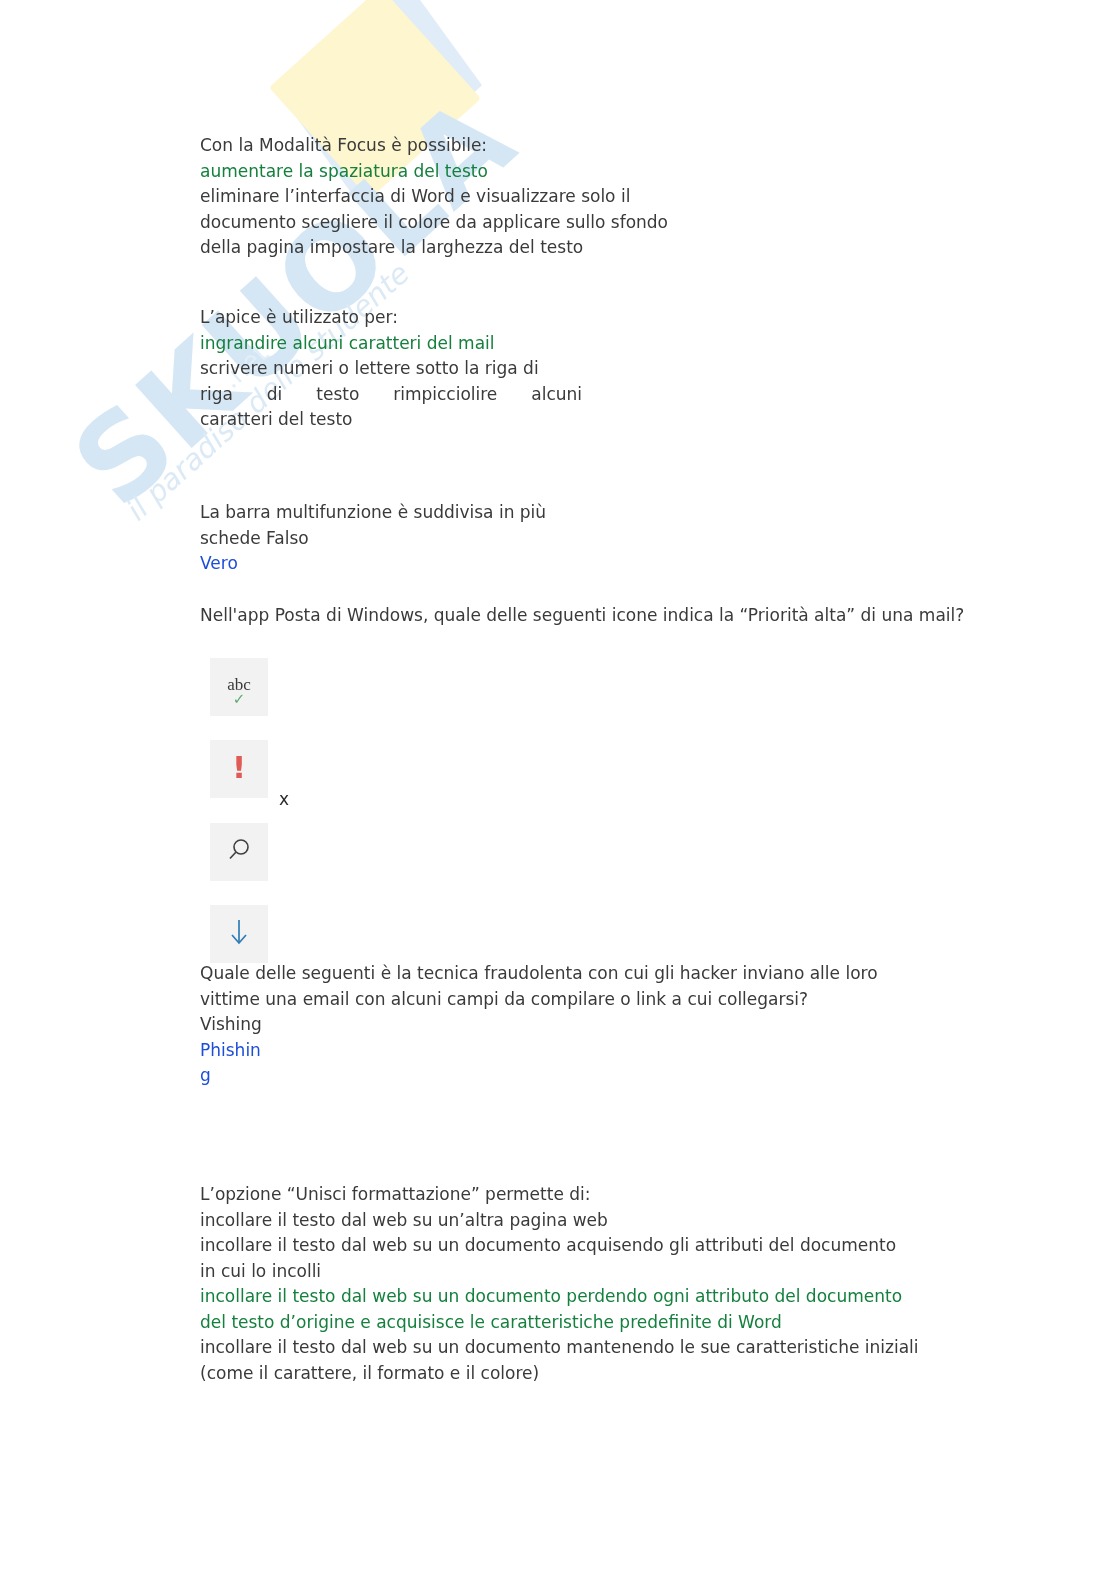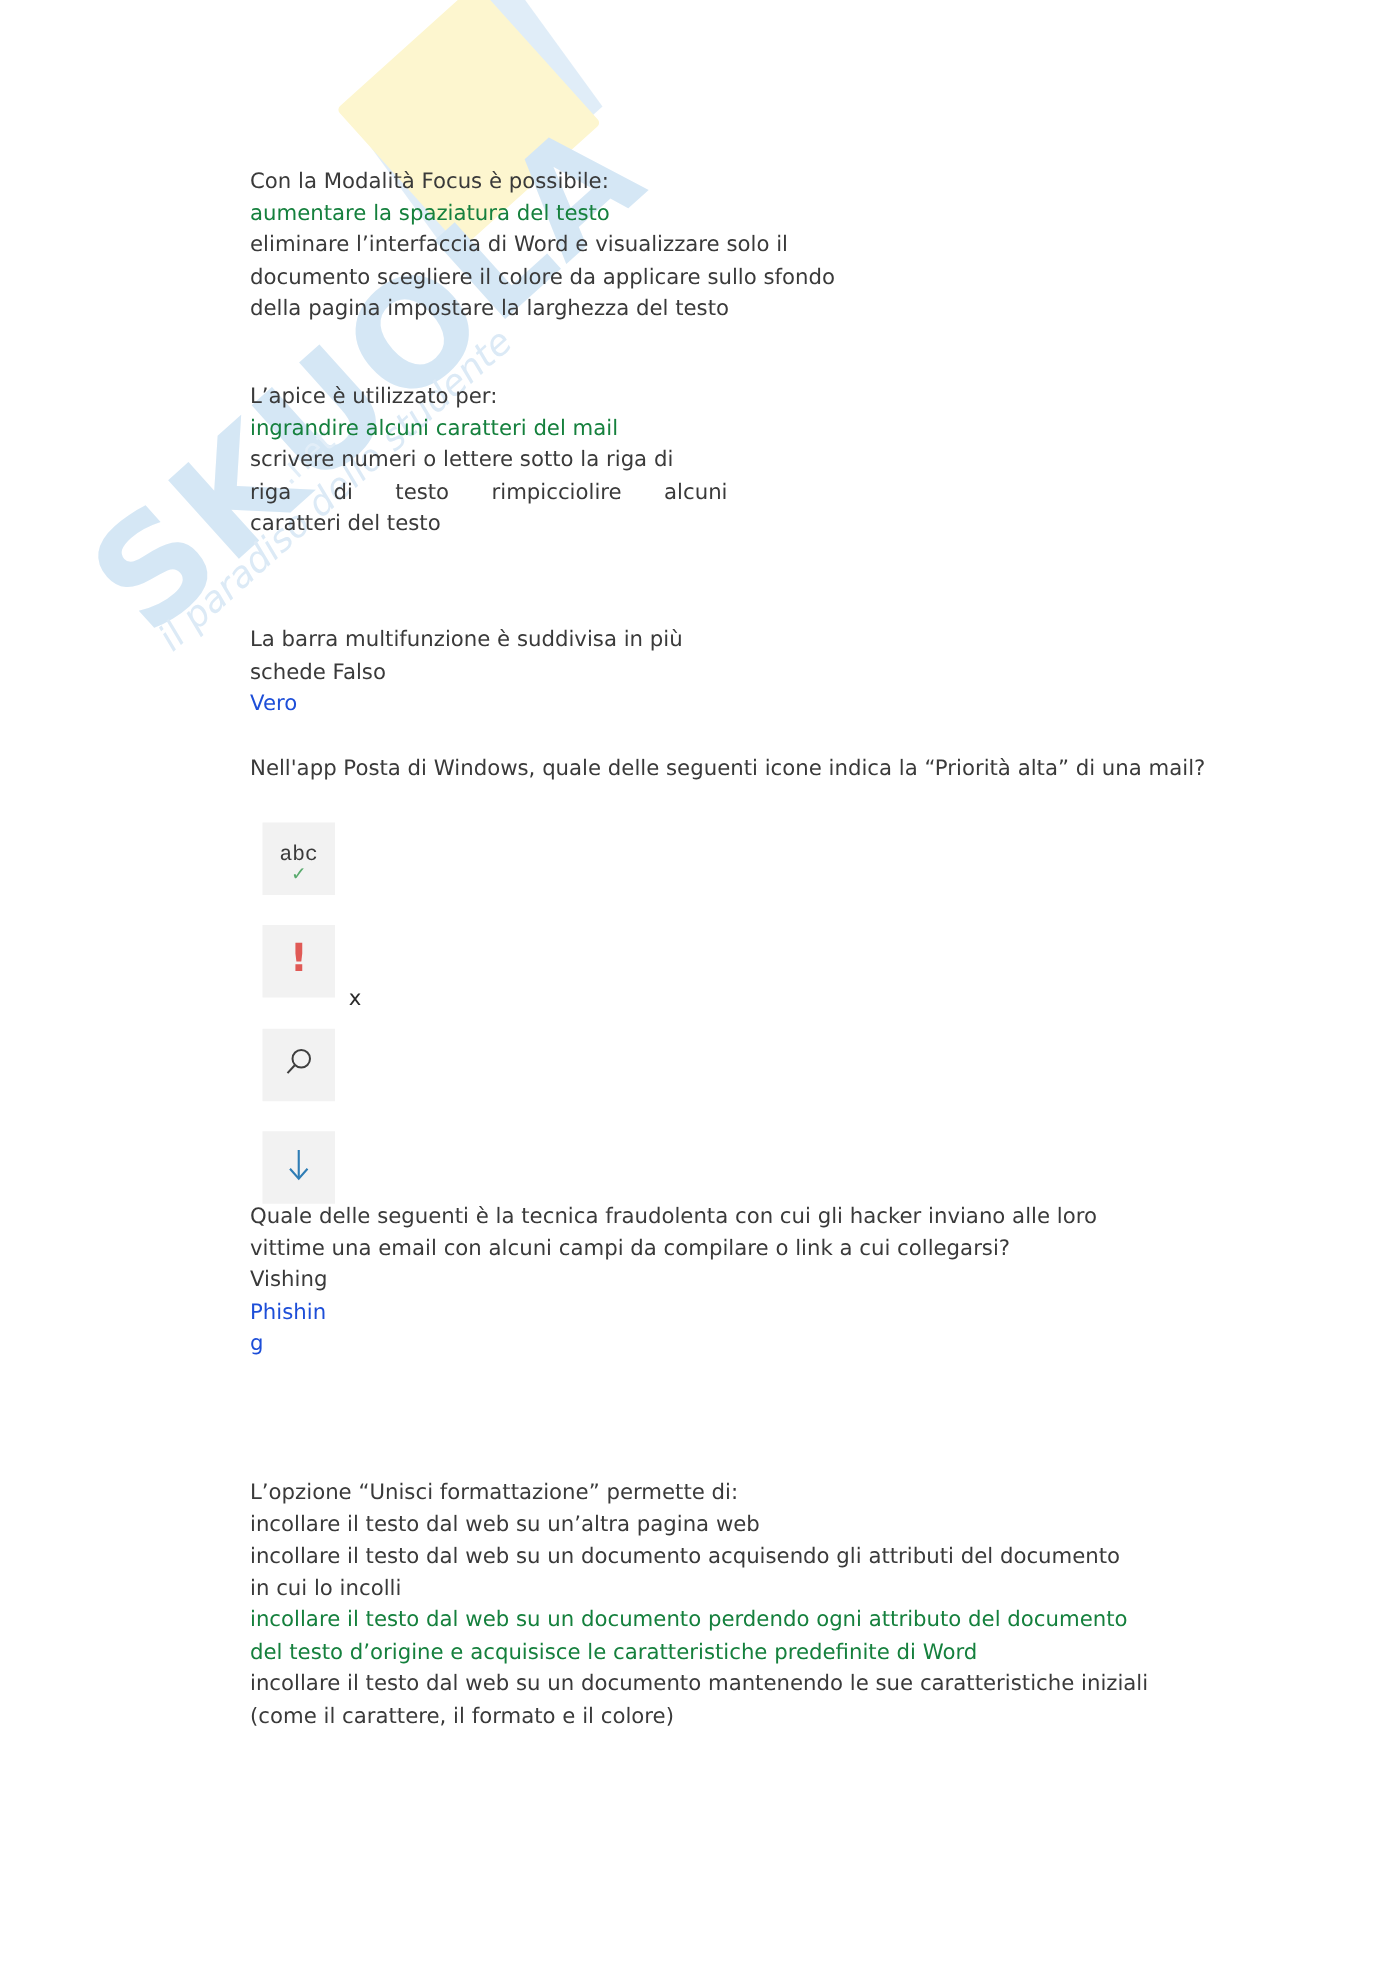--- a/index.html
+++ b/index.html
@@ -109,21 +109,21 @@
     width: 58px;
     height: 58px;
     background: #f2f2f2;
     display: flex;
     align-items: center;
     justify-content: center;
   }
   .tile-abc {
     font-size: 17px;
     color: #3a3a3a;
-    font-family: Liberation Mono, monospace;
+    font-family: Liberation Serif, serif;
     line-height: 1;
     position: relative;
     top: -3px;
   }
   .tile-check {
     position: absolute;
     left: 50%;
     top: 34px;
     transform: translateX(-50%);
     color: #5aab6e;

